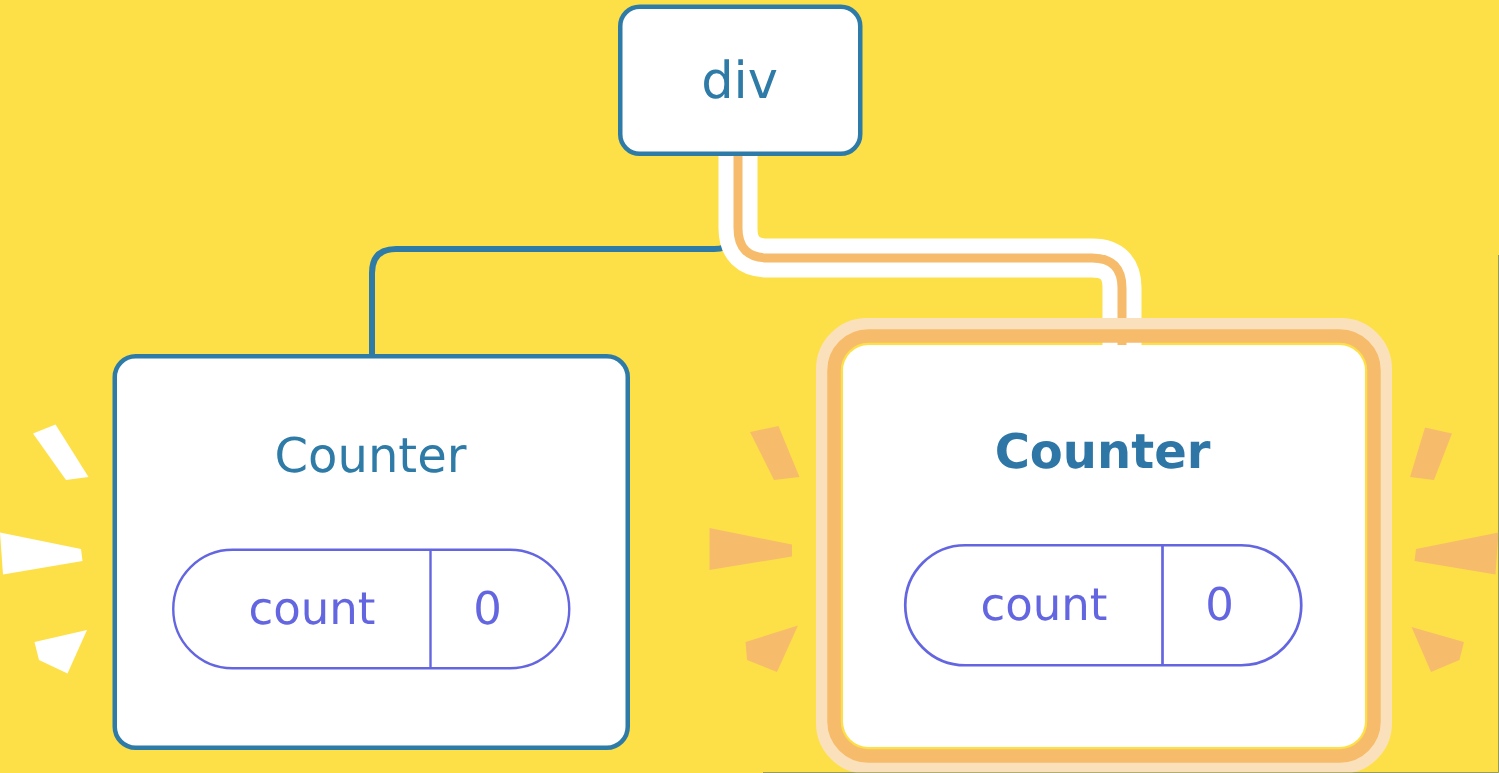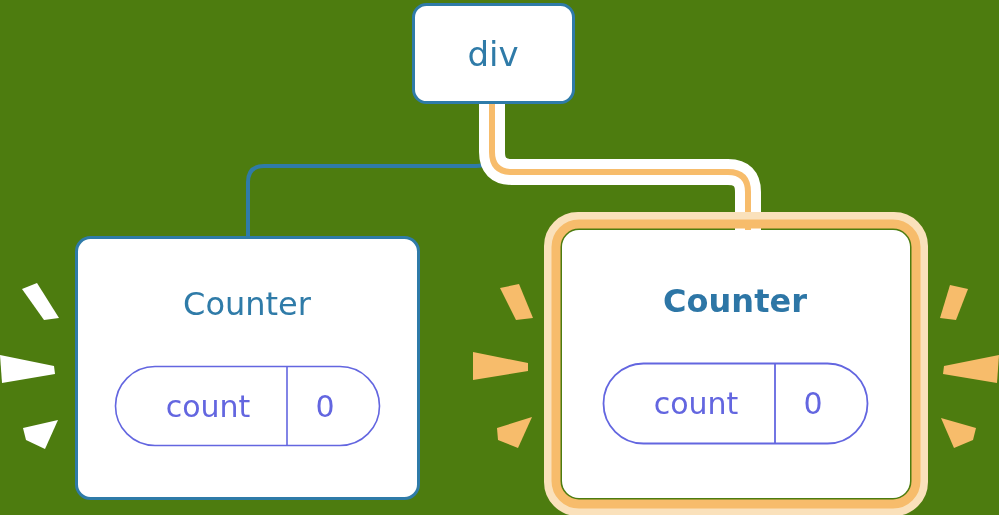--- a/index.html
+++ b/index.html
@@ -10,21 +10,21 @@
   body {
     width: 999px;
     height: 515px;
     overflow: hidden;
     font-family: "DejaVu Sans", "Liberation Sans", sans-serif;
   }
   #stage {
     position: relative;
     width: 999px;
     height: 515px;
-    background: #4d7c0f;
+    background: #fde047;
   }
   #diagram {
     position: absolute;
     left: 0;
     top: 0;
     width: 999px;
     height: 515px;
     display: block;
   }
   .node-label {

